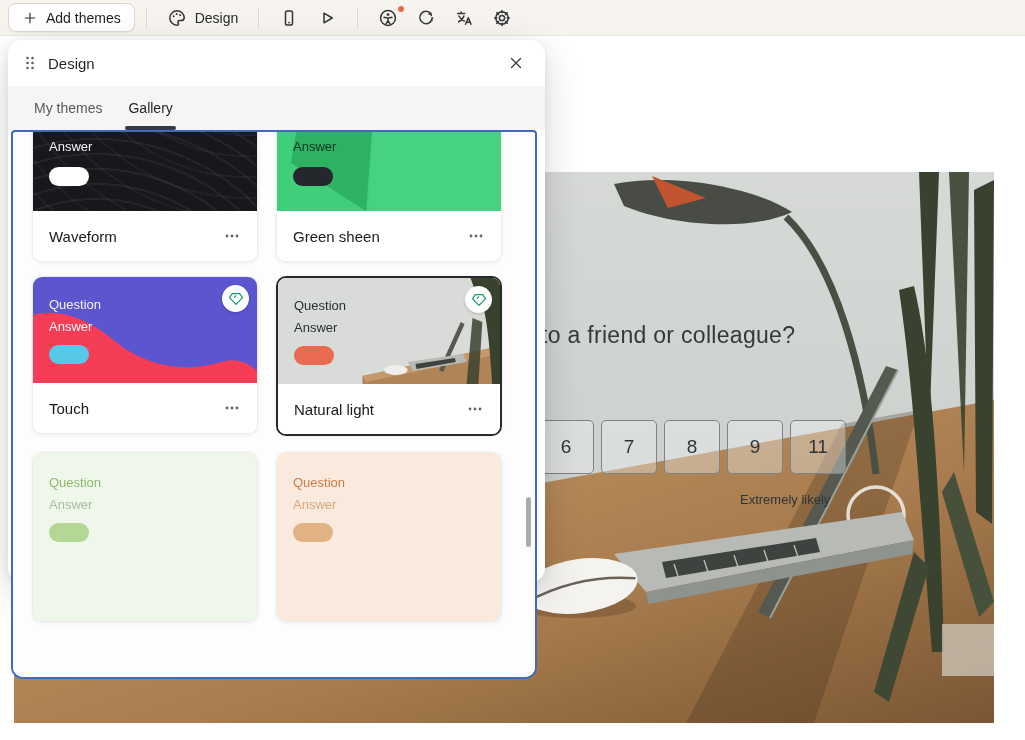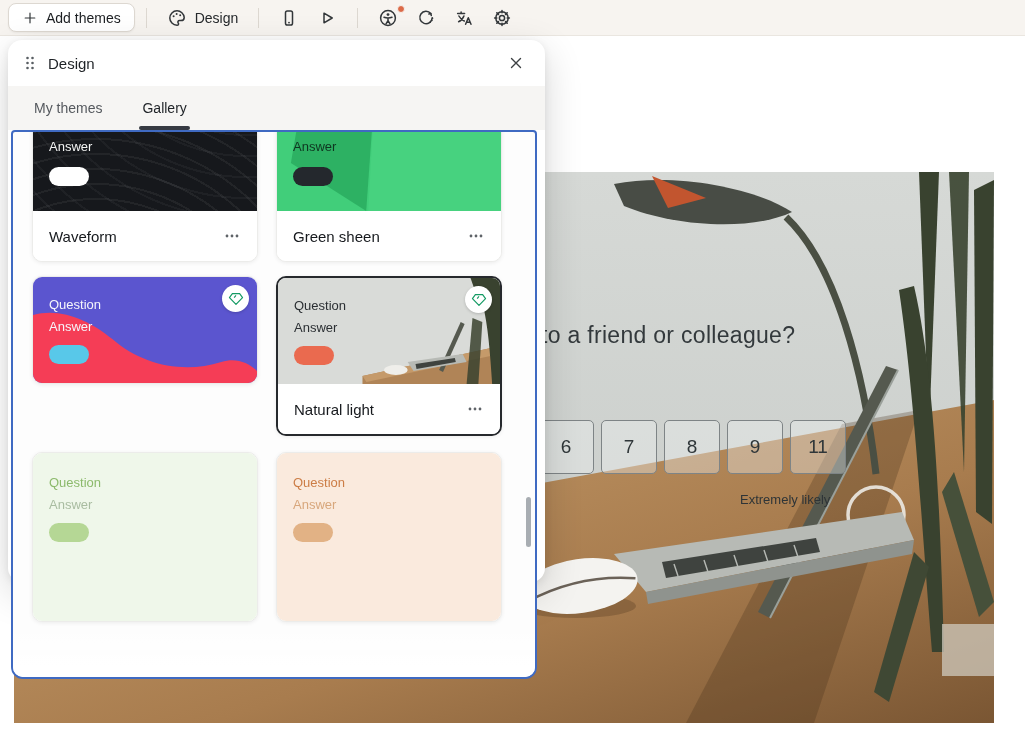--- a/index.html
+++ b/index.html
@@ -36,21 +36,21 @@
   
   .panel { position:absolute; left:8px; top:40px; width:537px; height:542px; background:#fff;
            border-radius:14px; box-shadow:0 12px 38px rgba(0,0,0,.16), 0 2px 8px rgba(0,0,0,.08);
            z-index:40; }
   .panel-header { height:46px; display:flex; align-items:center; padding:0 16px; }
   .drag-handle { width:12px; height:16px; cursor:grab; }
   .panel-title { font-size:15px; color:#1e2226; margin-left:12px; }
   .close-btn { margin-left:auto; width:26px; height:26px; display:flex; align-items:center;
                justify-content:center; cursor:pointer; border-radius:6px; }
   .tabbar { position:absolute; top:46px; left:0; right:0; height:44px; background:#f6f5f3;
-            display:flex; align-items:stretch; padding:0 26px; gap:40px; }
+            display:flex; align-items:stretch; padding:0 26px; gap:26px; }
   .tab { font-size:14px; color:#55595e; display:flex; align-items:center; position:relative; cursor:pointer; }
   .tab.active { color:#1e2226; }
   .tab.active::after { content:""; position:absolute; left:-3px; right:-3px; bottom:0; height:4px;
             background:#363a42; border-radius:2px; }
 
   .scroll { position:absolute; left:3px; top:90px; width:526px; height:549px; border:2px solid #3f6ac2;
             border-radius:4px 4px 12px 12px; overflow:hidden; background:#fdfdfd; }
   .cards { position:relative; width:100%; height:100%; }
 
   .card { position:absolute; width:226px; background:#fff; border-radius:10px; border:1px solid #ececea;
@@ -304,20 +304,30 @@
               <path d="M0,38 C28,30 58,44 80,62 C110,88 152,97 190,85 C205,80 218,86 226,94 L226,106 L0,106 Z" fill="#f53d56"></path>
             </svg>
             <span class="pv-q">Question</span>
             <span class="pv-a">Answer</span>
             <span class="pill" style="background:#58c8e9;"></span>
             <span class="gem">
               <svg width="16" height="14" viewBox="0 0 22 19">
                 <path d="M6,2 L16,2 L20,7.5 L11,17 L2,7.5 Z M8.5,7.5 L11,4.5" stroke="#149a63" stroke-width="1.6" fill="none" stroke-linejoin="round"></path>
               </svg>
             </span>
+          </div>
+          <div class="card-label">
+            <span>Touch</span>
+            <svg class="dots" viewBox="0 0 18 18">
+              <g fill="#5f6368">
+                  <circle cx="4" cy="9" r="1.4"></circle>
+                  <circle cx="9" cy="9" r="1.4"></circle>
+                  <circle cx="14" cy="9" r="1.4"></circle>
+                </g>
+            </svg>
           </div>
         </div>
 
         <div class="card row2 c2 selected">
           <div class="card-img natural-bg">
             <svg class="bg-svg" viewBox="0 0 226 106" preserveAspectRatio="none">
               <rect width="226" height="106" fill="#d9dbd8"></rect>
               <path d="M86,98 L226,68 L226,106 L86,106 Z" fill="#b08457"></path>
               <path d="M86,98 L226,68 L226,76 L90,104 Z" fill="#c59a6a"></path>
               <polygon points="186,44 190,46 168,94 164,92" fill="#55594f"></polygon>

